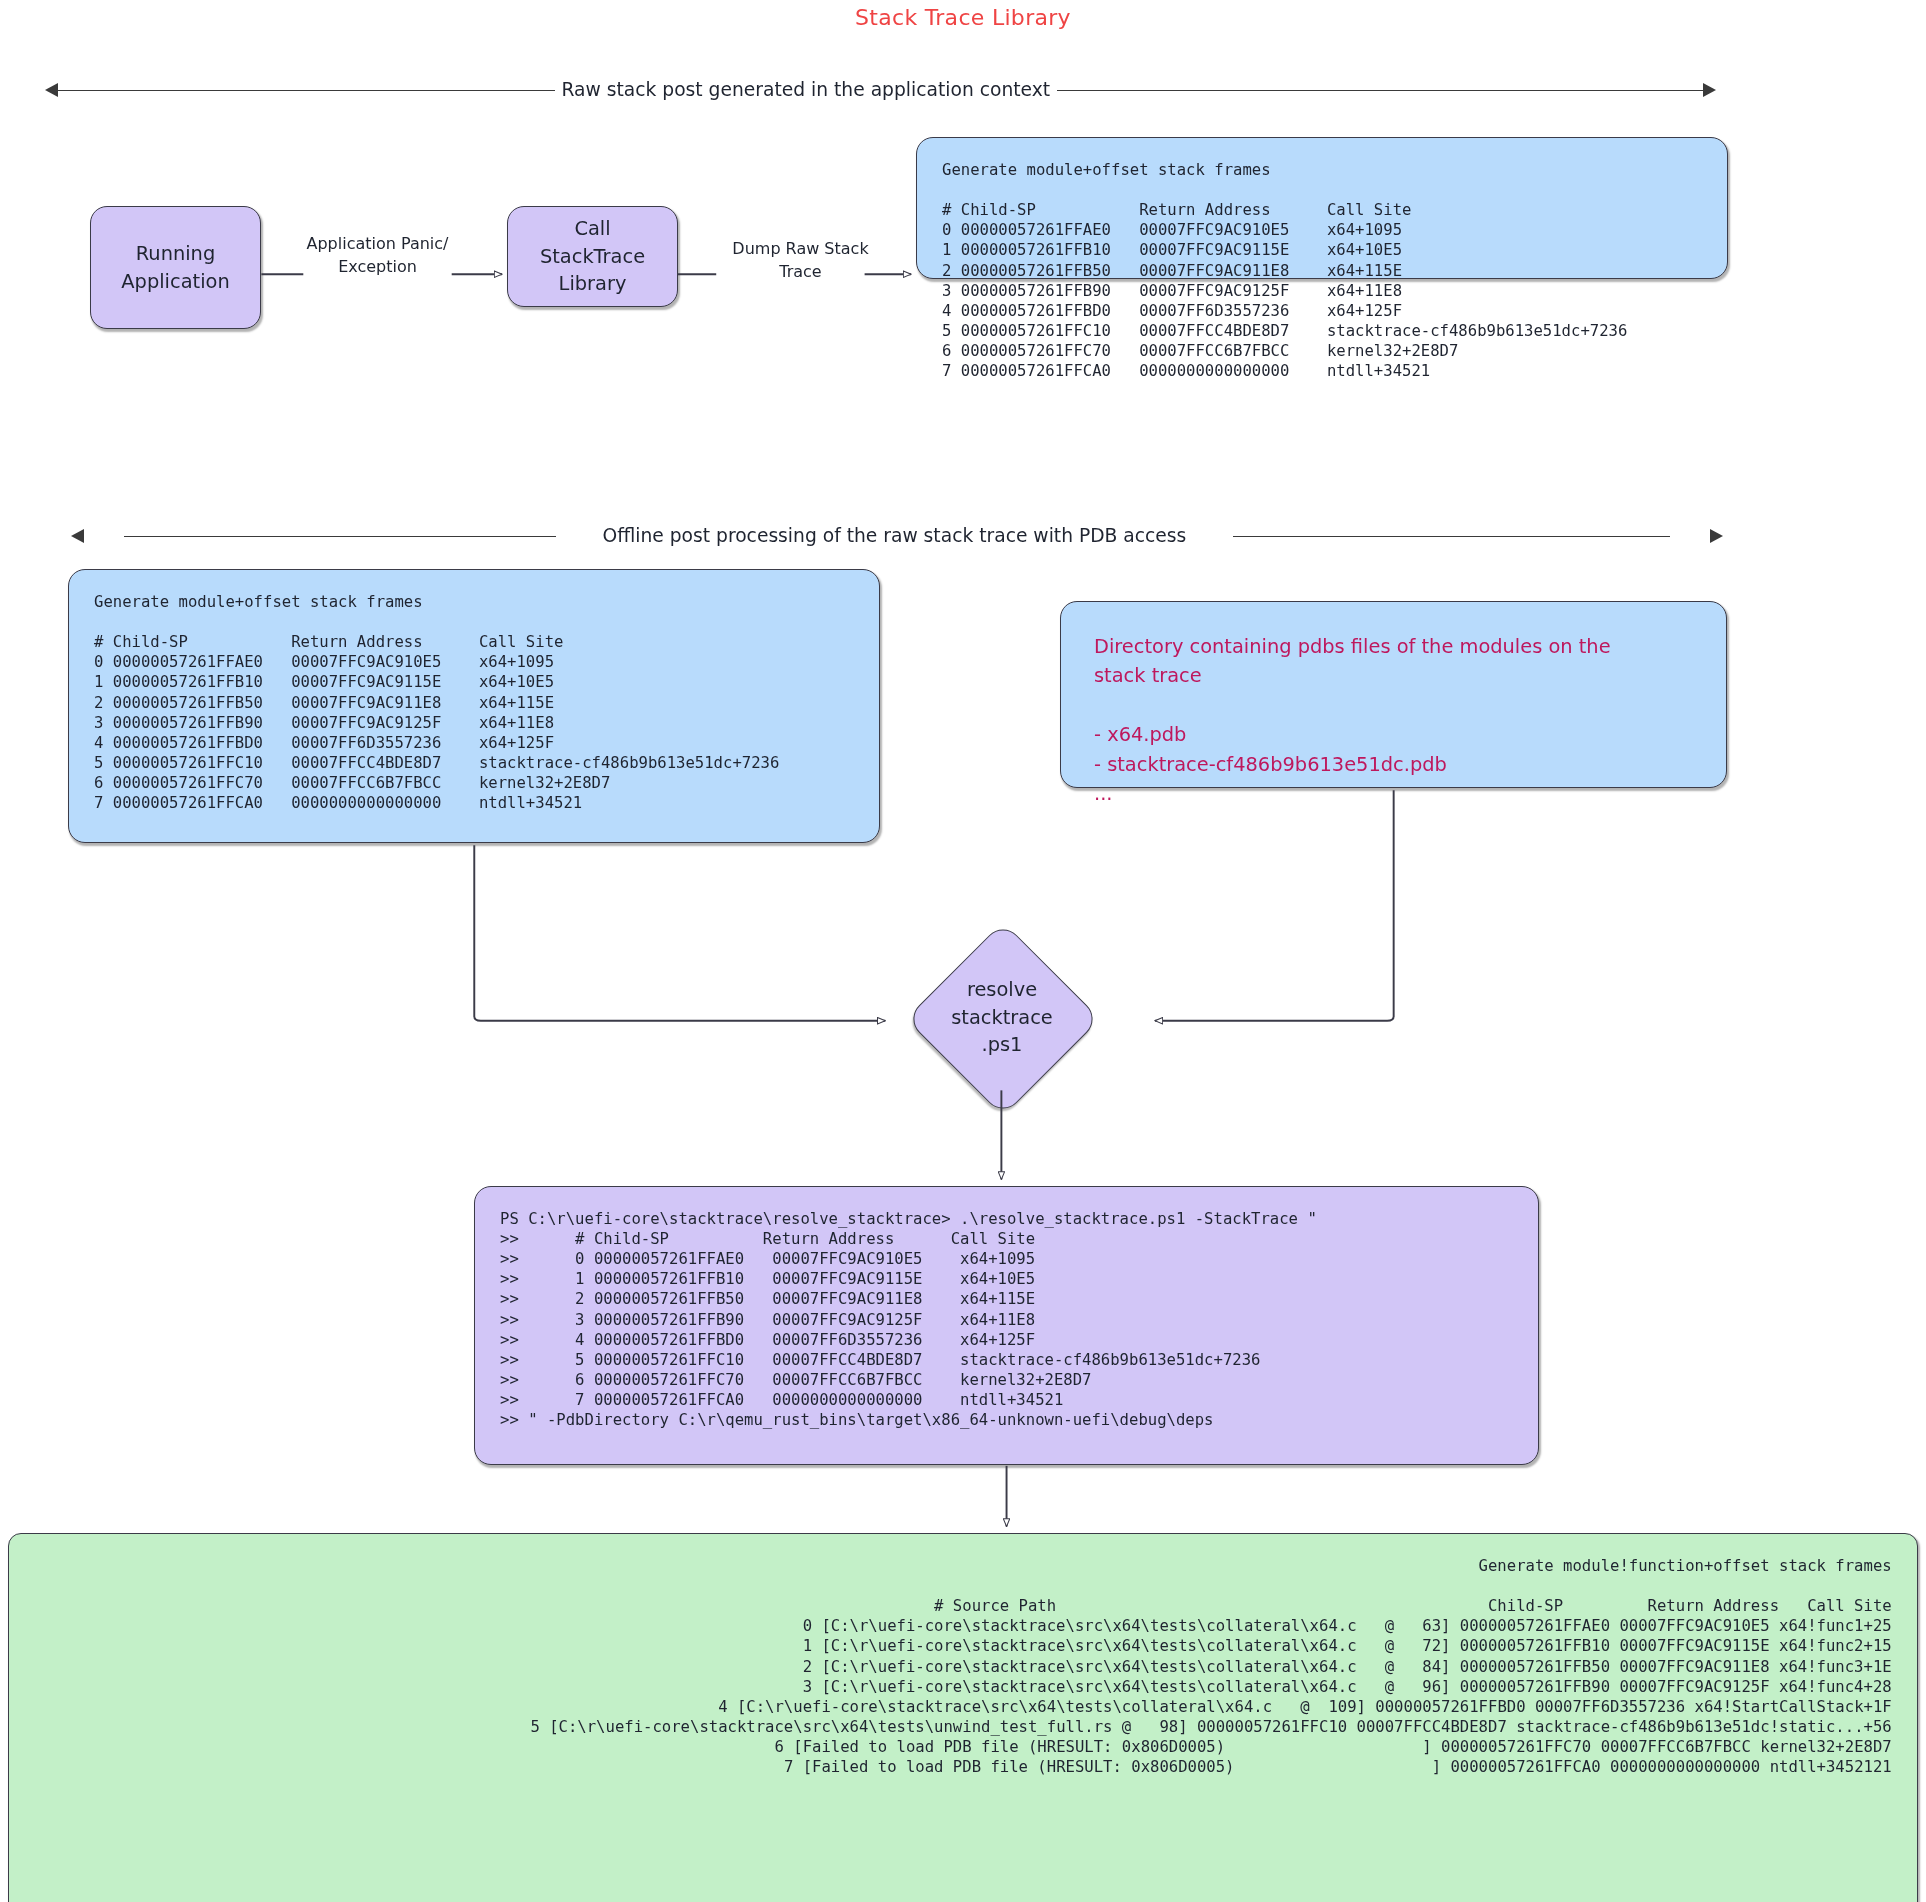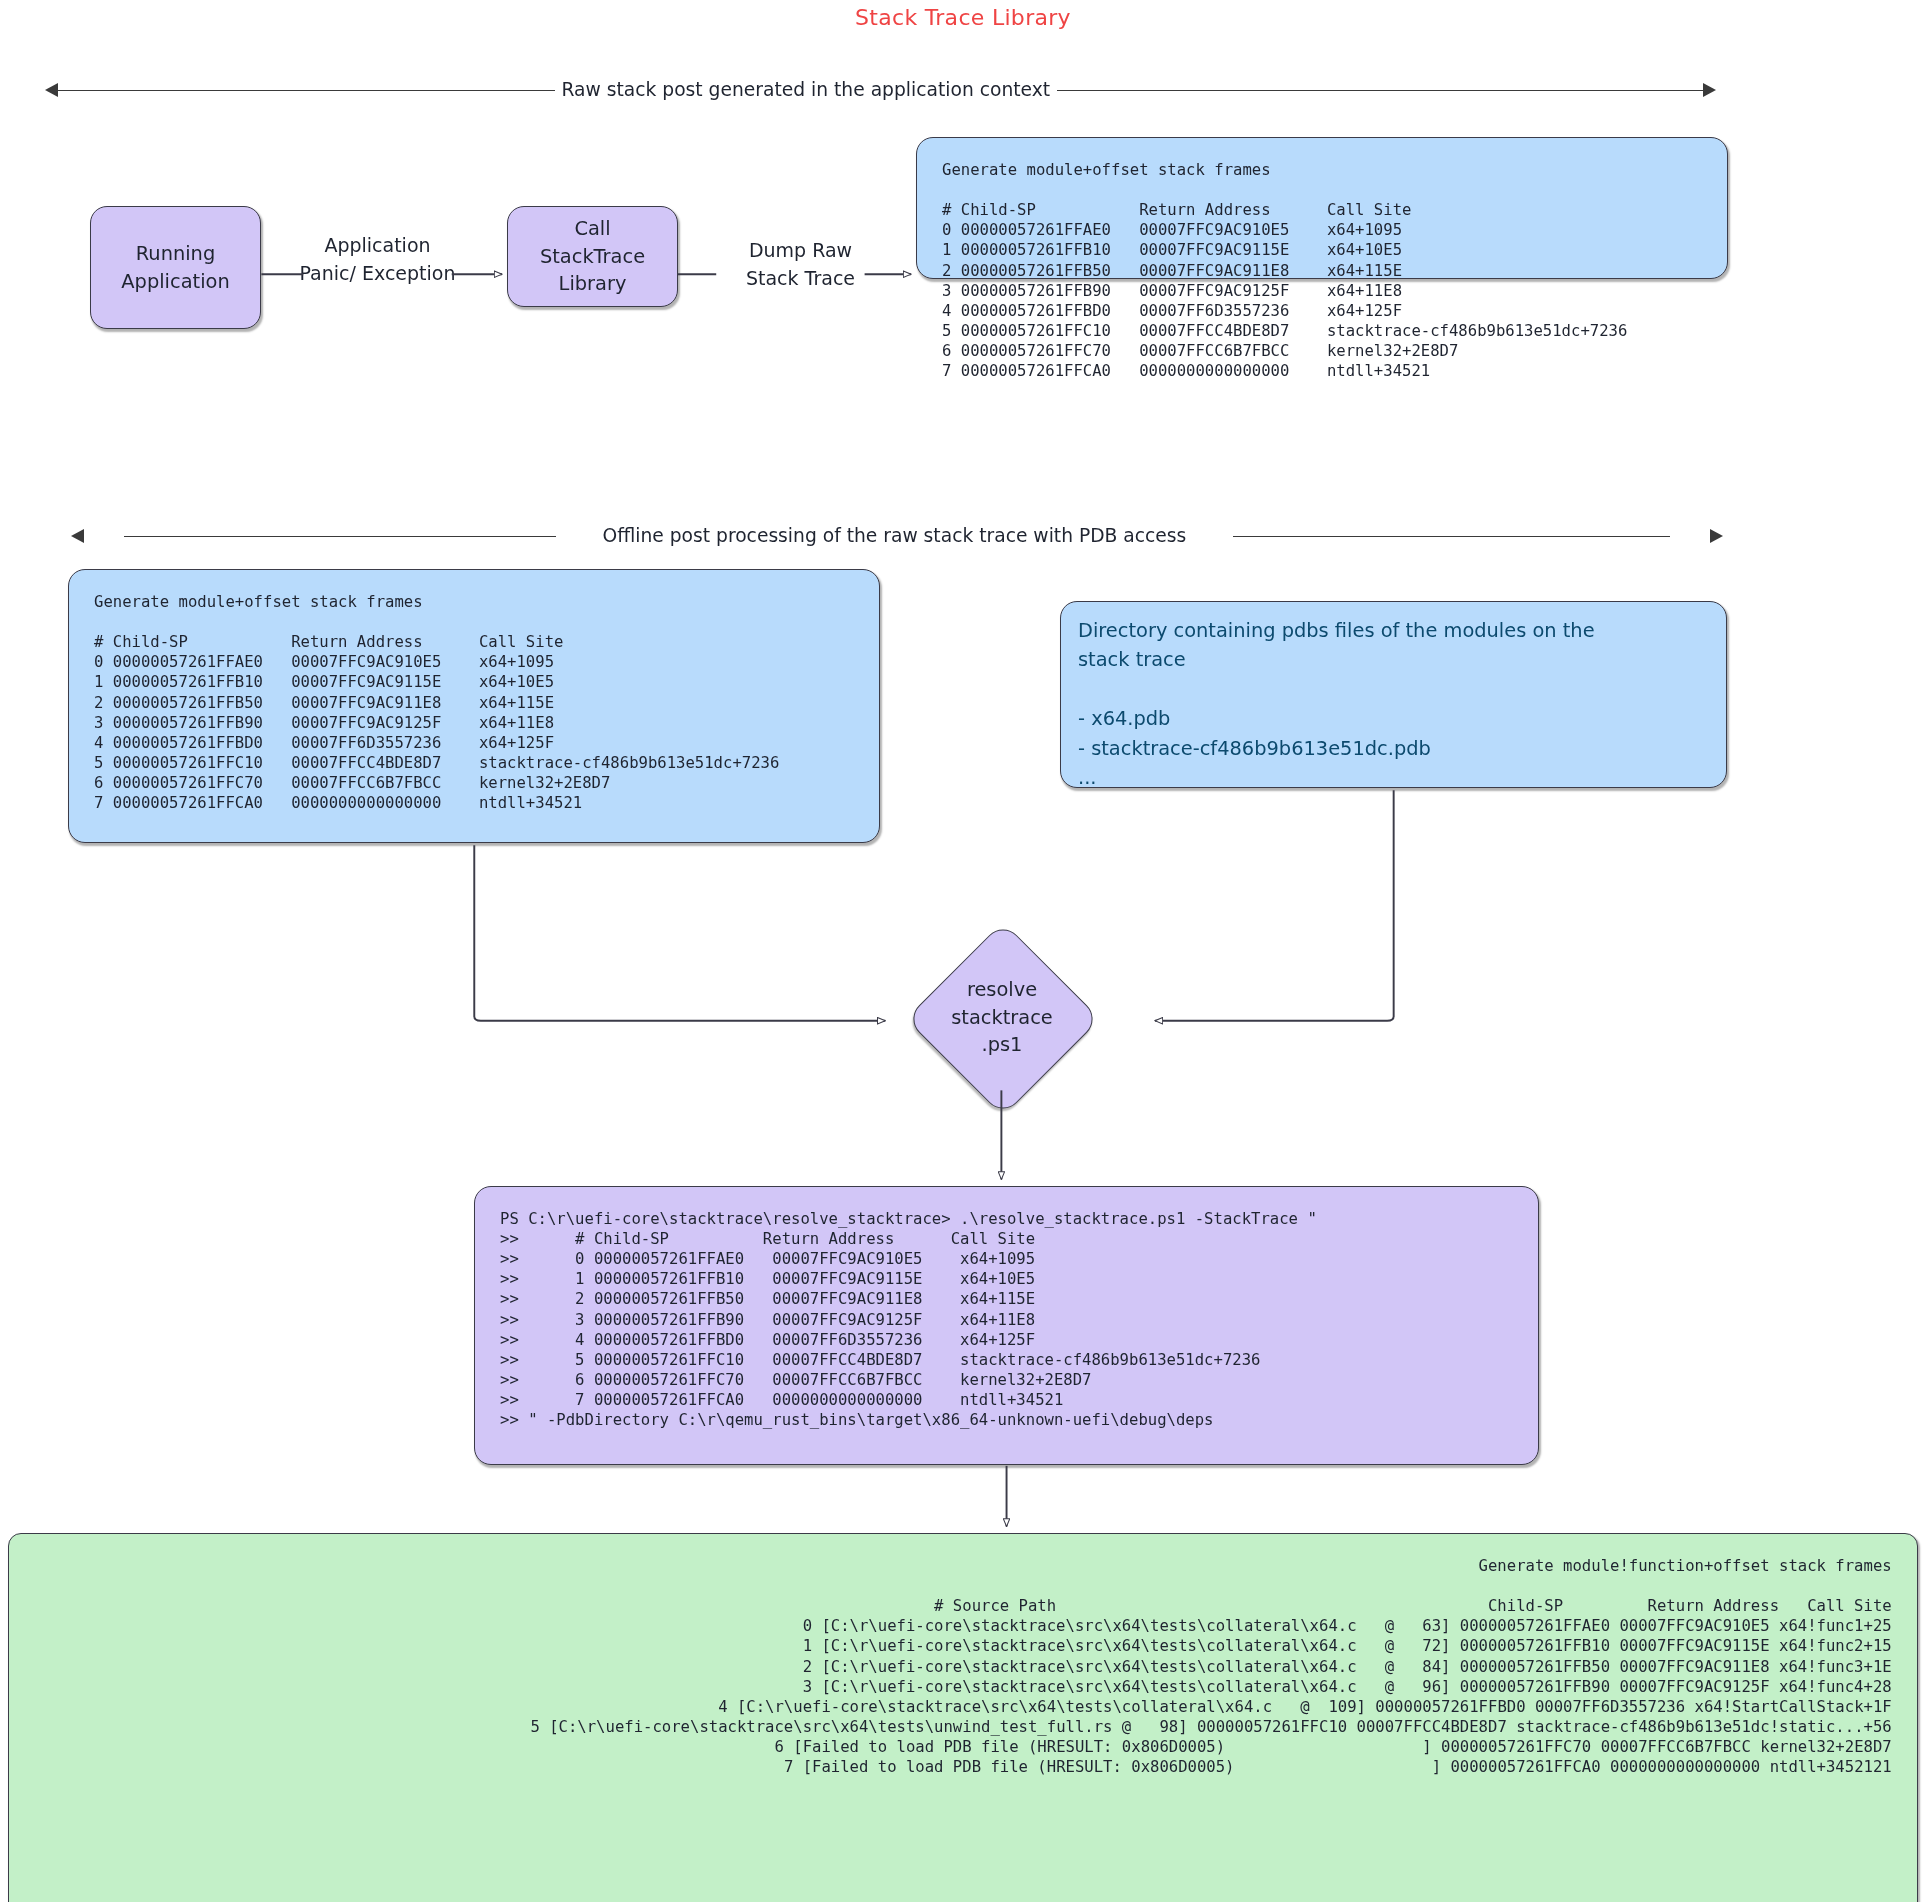--- a/index.html
+++ b/index.html
@@ -40,41 +40,41 @@
   .nodeflex{display:flex;align-items:center;justify-content:center;text-align:center;}
   .nodeflex span{display:block;font-size:19.4px;line-height:1.42;}
 
   
   .codebox{padding:14px 17px;}
   .codebox pre{
     margin:8px;font-family:"DejaVu Sans Mono", monospace;
     font-size:15.6px;line-height:1.29;white-space:pre;color:#1f2430;
   }
   .noteboxtxt{
-    margin:0;font-size:19.4px;line-height:1.52;white-space:pre-wrap;color:#0c4a6e;
+    margin:16px;font-size:19.4px;line-height:1.52;white-space:pre-wrap;color:#be185d;
   }
 
   
   #diamond{
     position:absolute;left:934px;top:950px;width:136px;height:136px;
     background:#d2c6f7;border:1.9px solid #3b3b48;border-radius:19.4px;
     transform:rotate(45deg);box-shadow:1.3px 2.6px 1.9px rgba(0,0,0,.28);
   }
   #diamond-label{
     position:absolute;left:905px;top:956px;width:194px;height:123px;
     display:flex;flex-direction:column;align-items:center;justify-content:center;
     font-size:19.4px;line-height:1.44;text-align:center;
   }
 
   
   svg#wires{position:absolute;left:0;top:0;width:1926px;height:1902px;pointer-events:none;}
 
   
   .edgelabel{
-    position:absolute;text-align:center;font-size:19px;line-height:1.45;color:#1f2430;
+    position:absolute;text-align:center;font-size:16px;line-height:1.45;color:#1f2430;
   }
 </style>
 </head>
 <body>
 
 <div id="title" class="hand">Stack Trace Library</div>
 
 <div class="divider" style="left:45px;top:77px;width:1671px;">
   <div class="arrowL"></div>
   <div class="line" style="width:497px;"></div>

